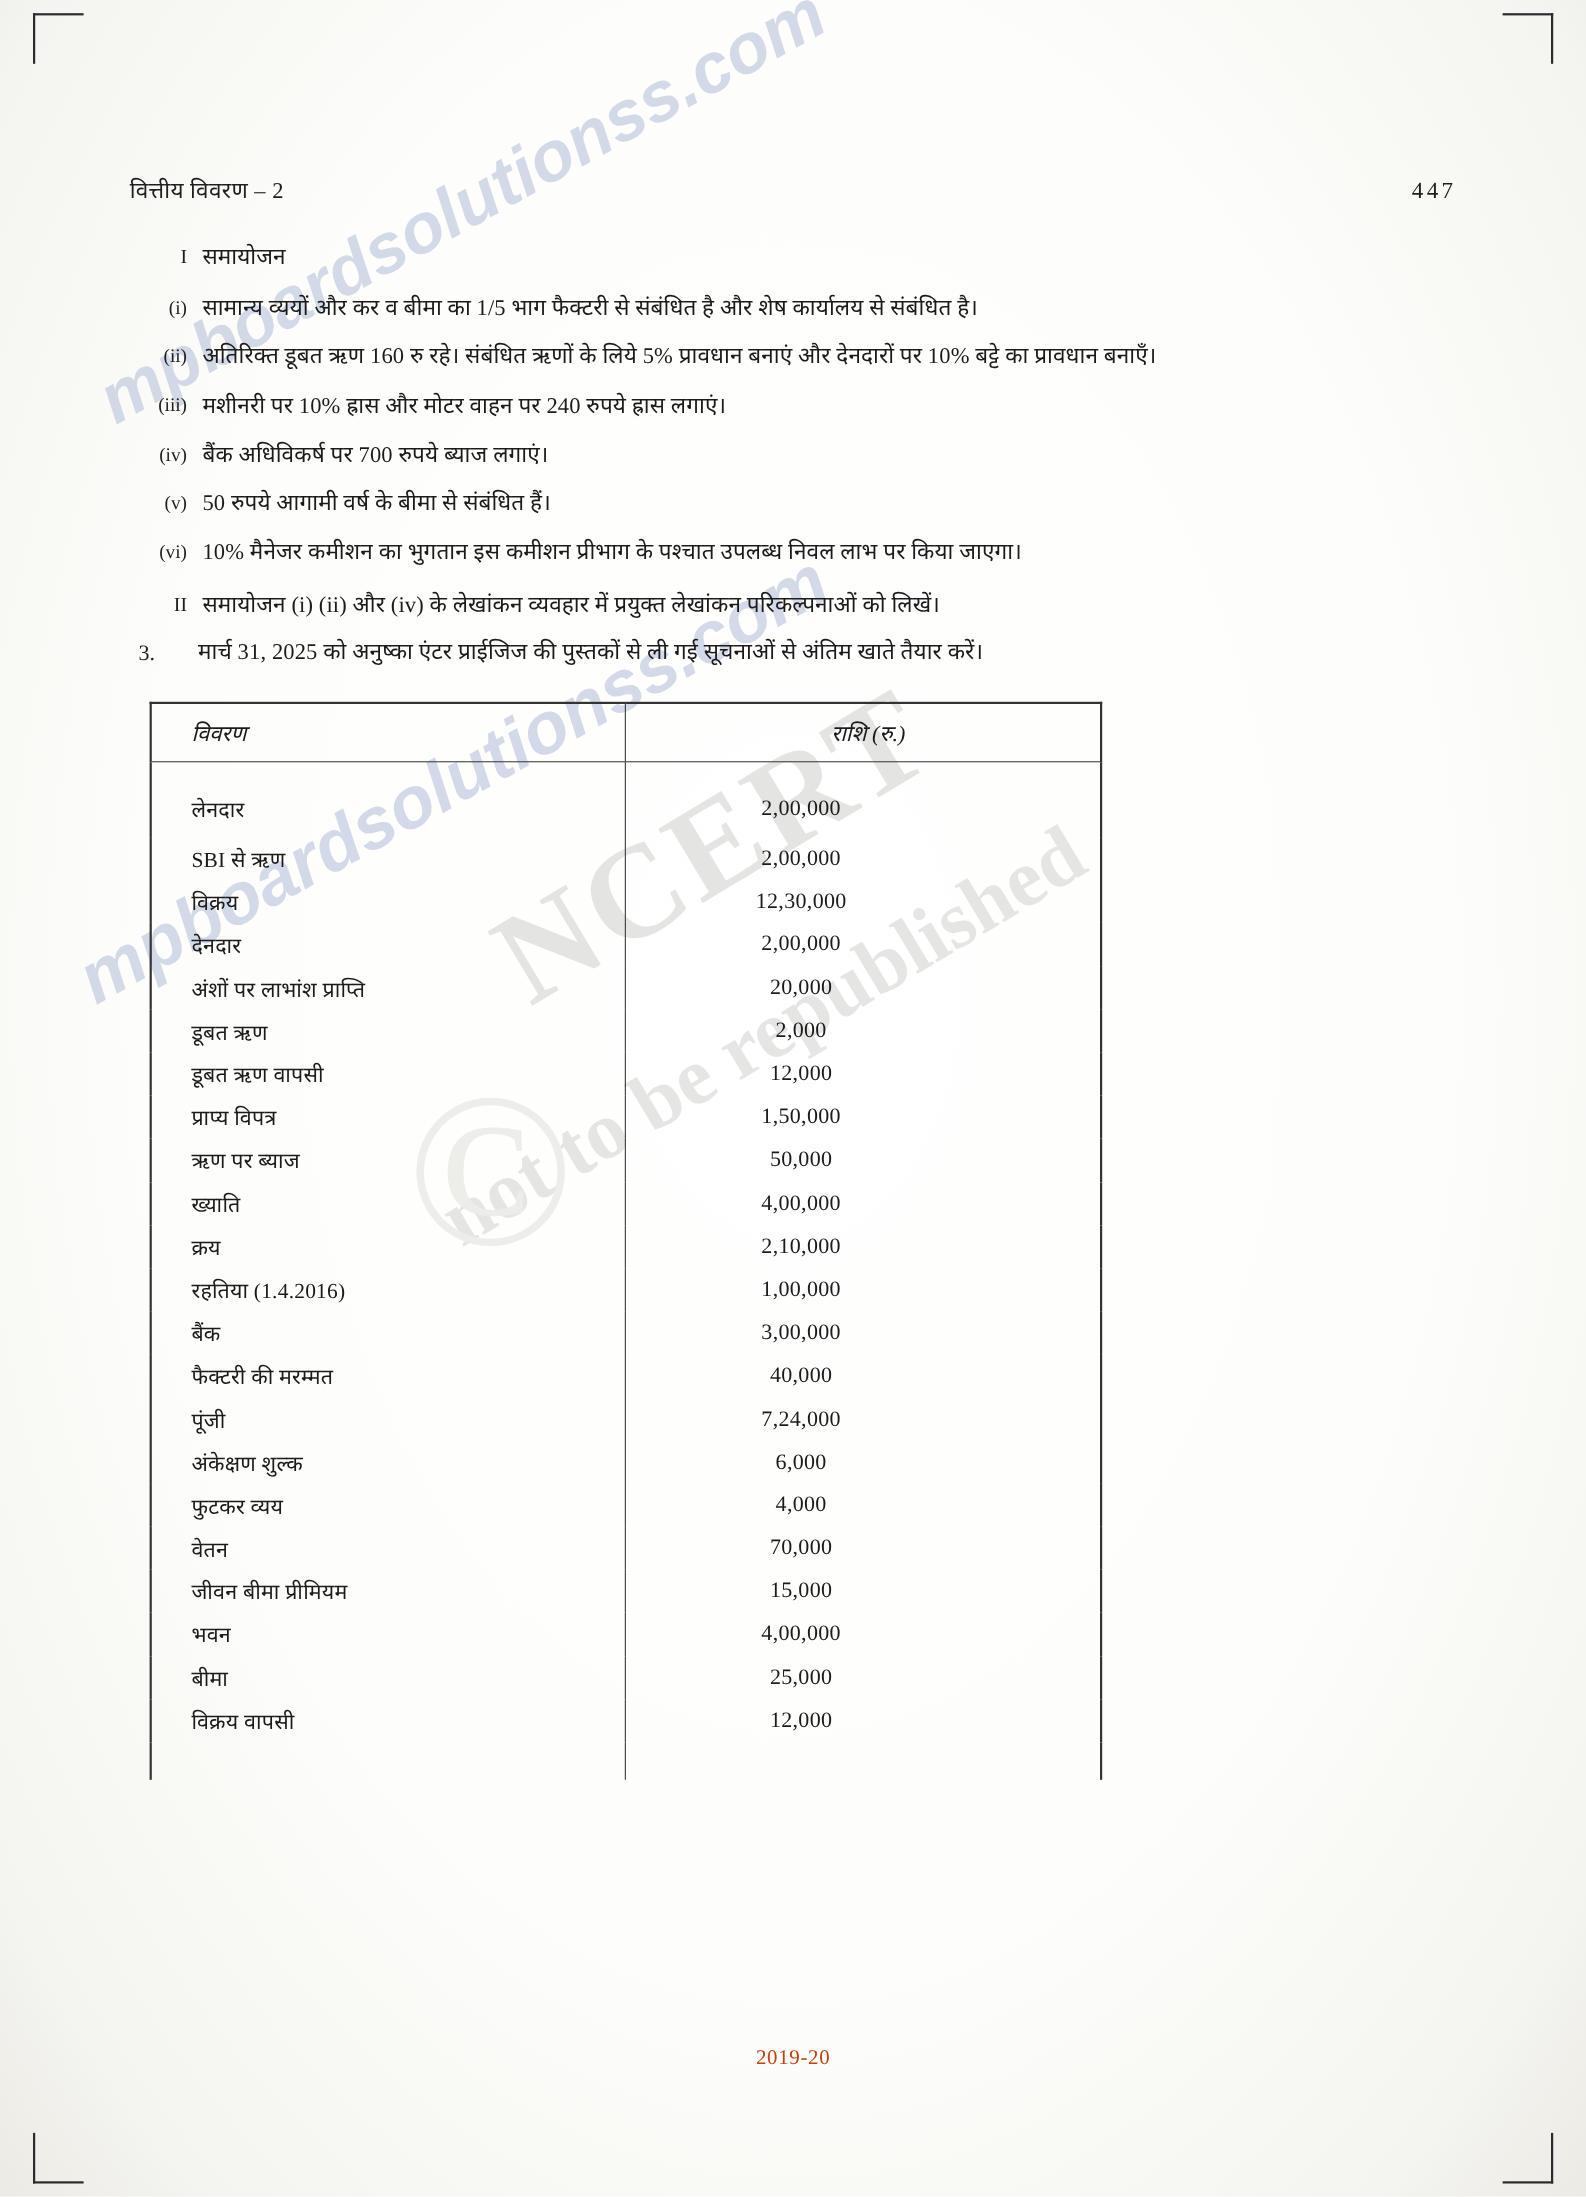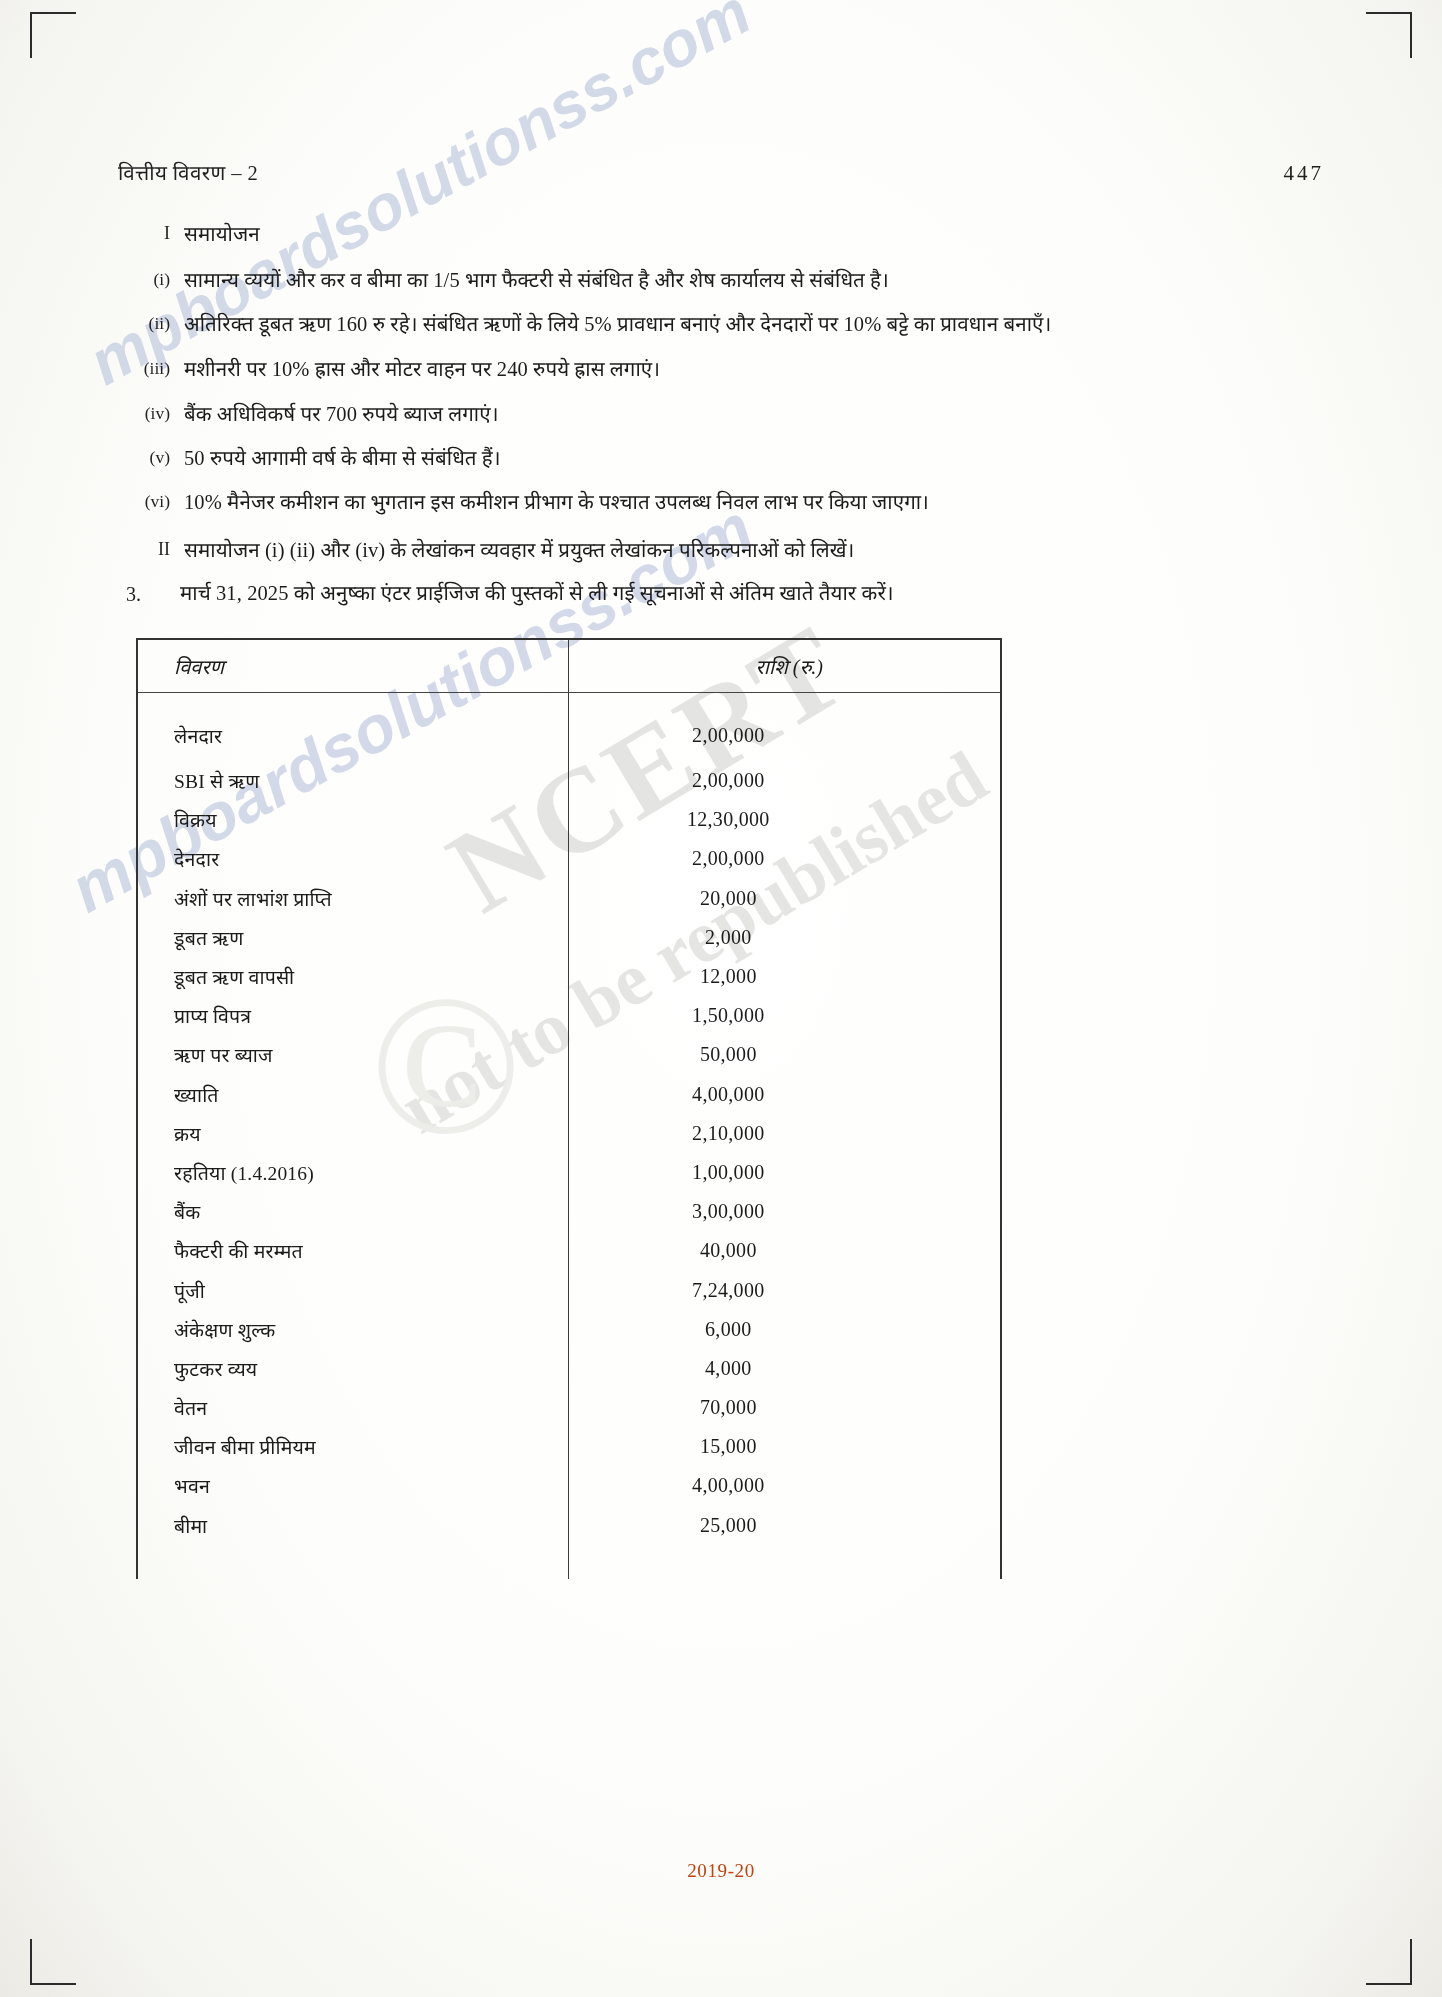--- a/index.html
+++ b/index.html
@@ -341,20 +341,24 @@
           <td class="c2">15,000</td>
         </tr>
         <tr>
           <td class="c1">भवन</td>
           <td class="c2">4,00,000</td>
         </tr>
         <tr>
           <td class="c1">बीमा</td>
           <td class="c2">25,000</td>
         </tr>
+        <tr>
+          <td class="c1">विक्रय वापसी</td>
+          <td class="c2">12,000</td>
+        </tr>
         <tr class="tail">
           <td class="c1"></td>
           <td class="c2"></td>
         </tr>
       </tbody>
   </table>
 </div>
 
 <div class="footer">2019-20</div>
 

